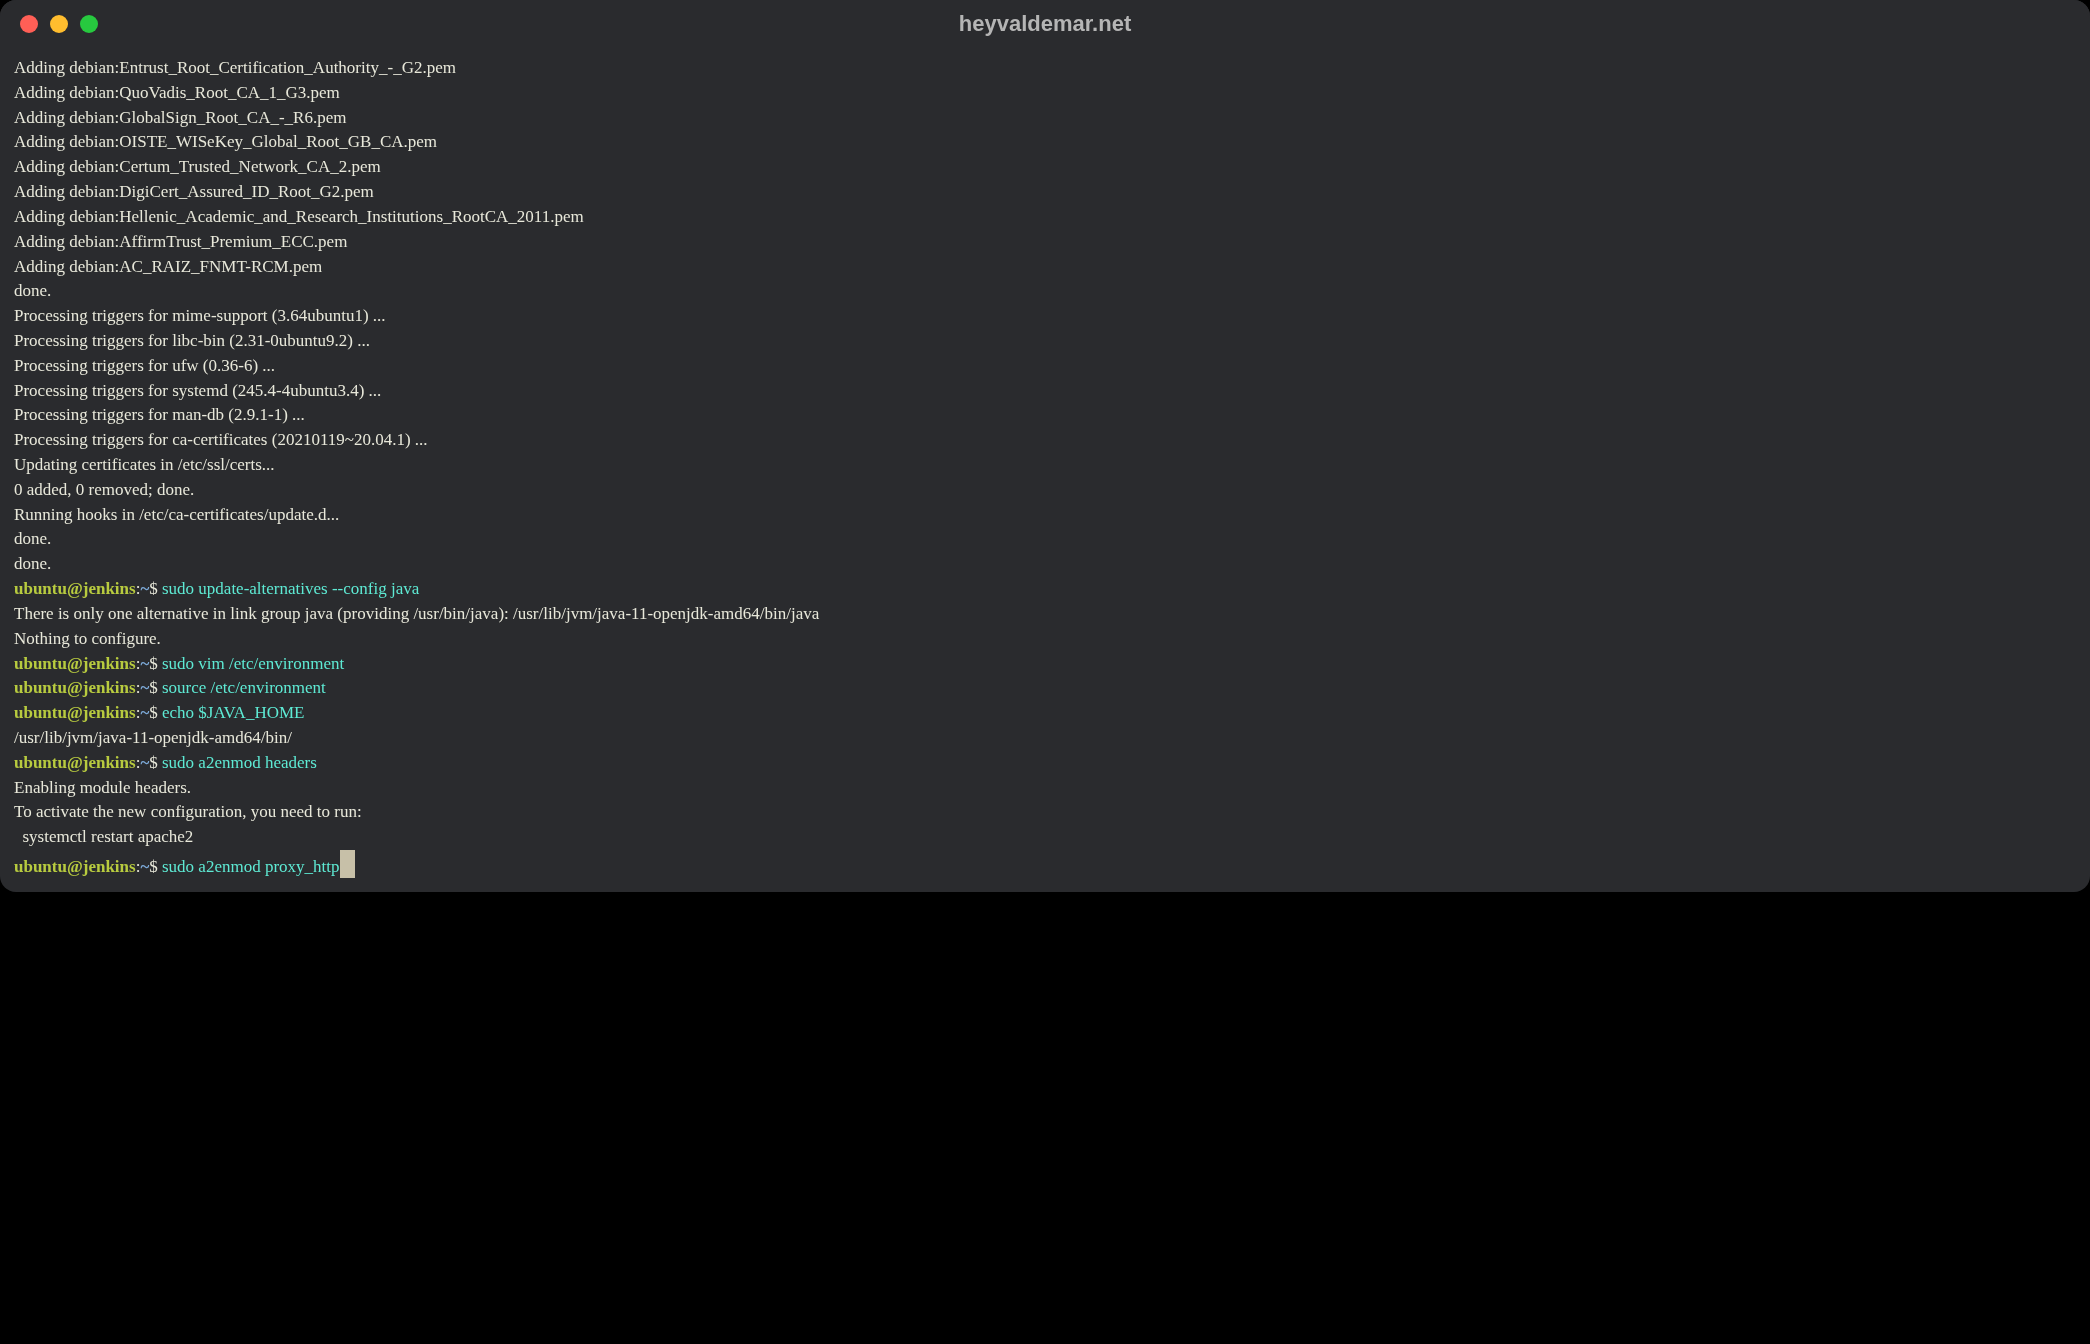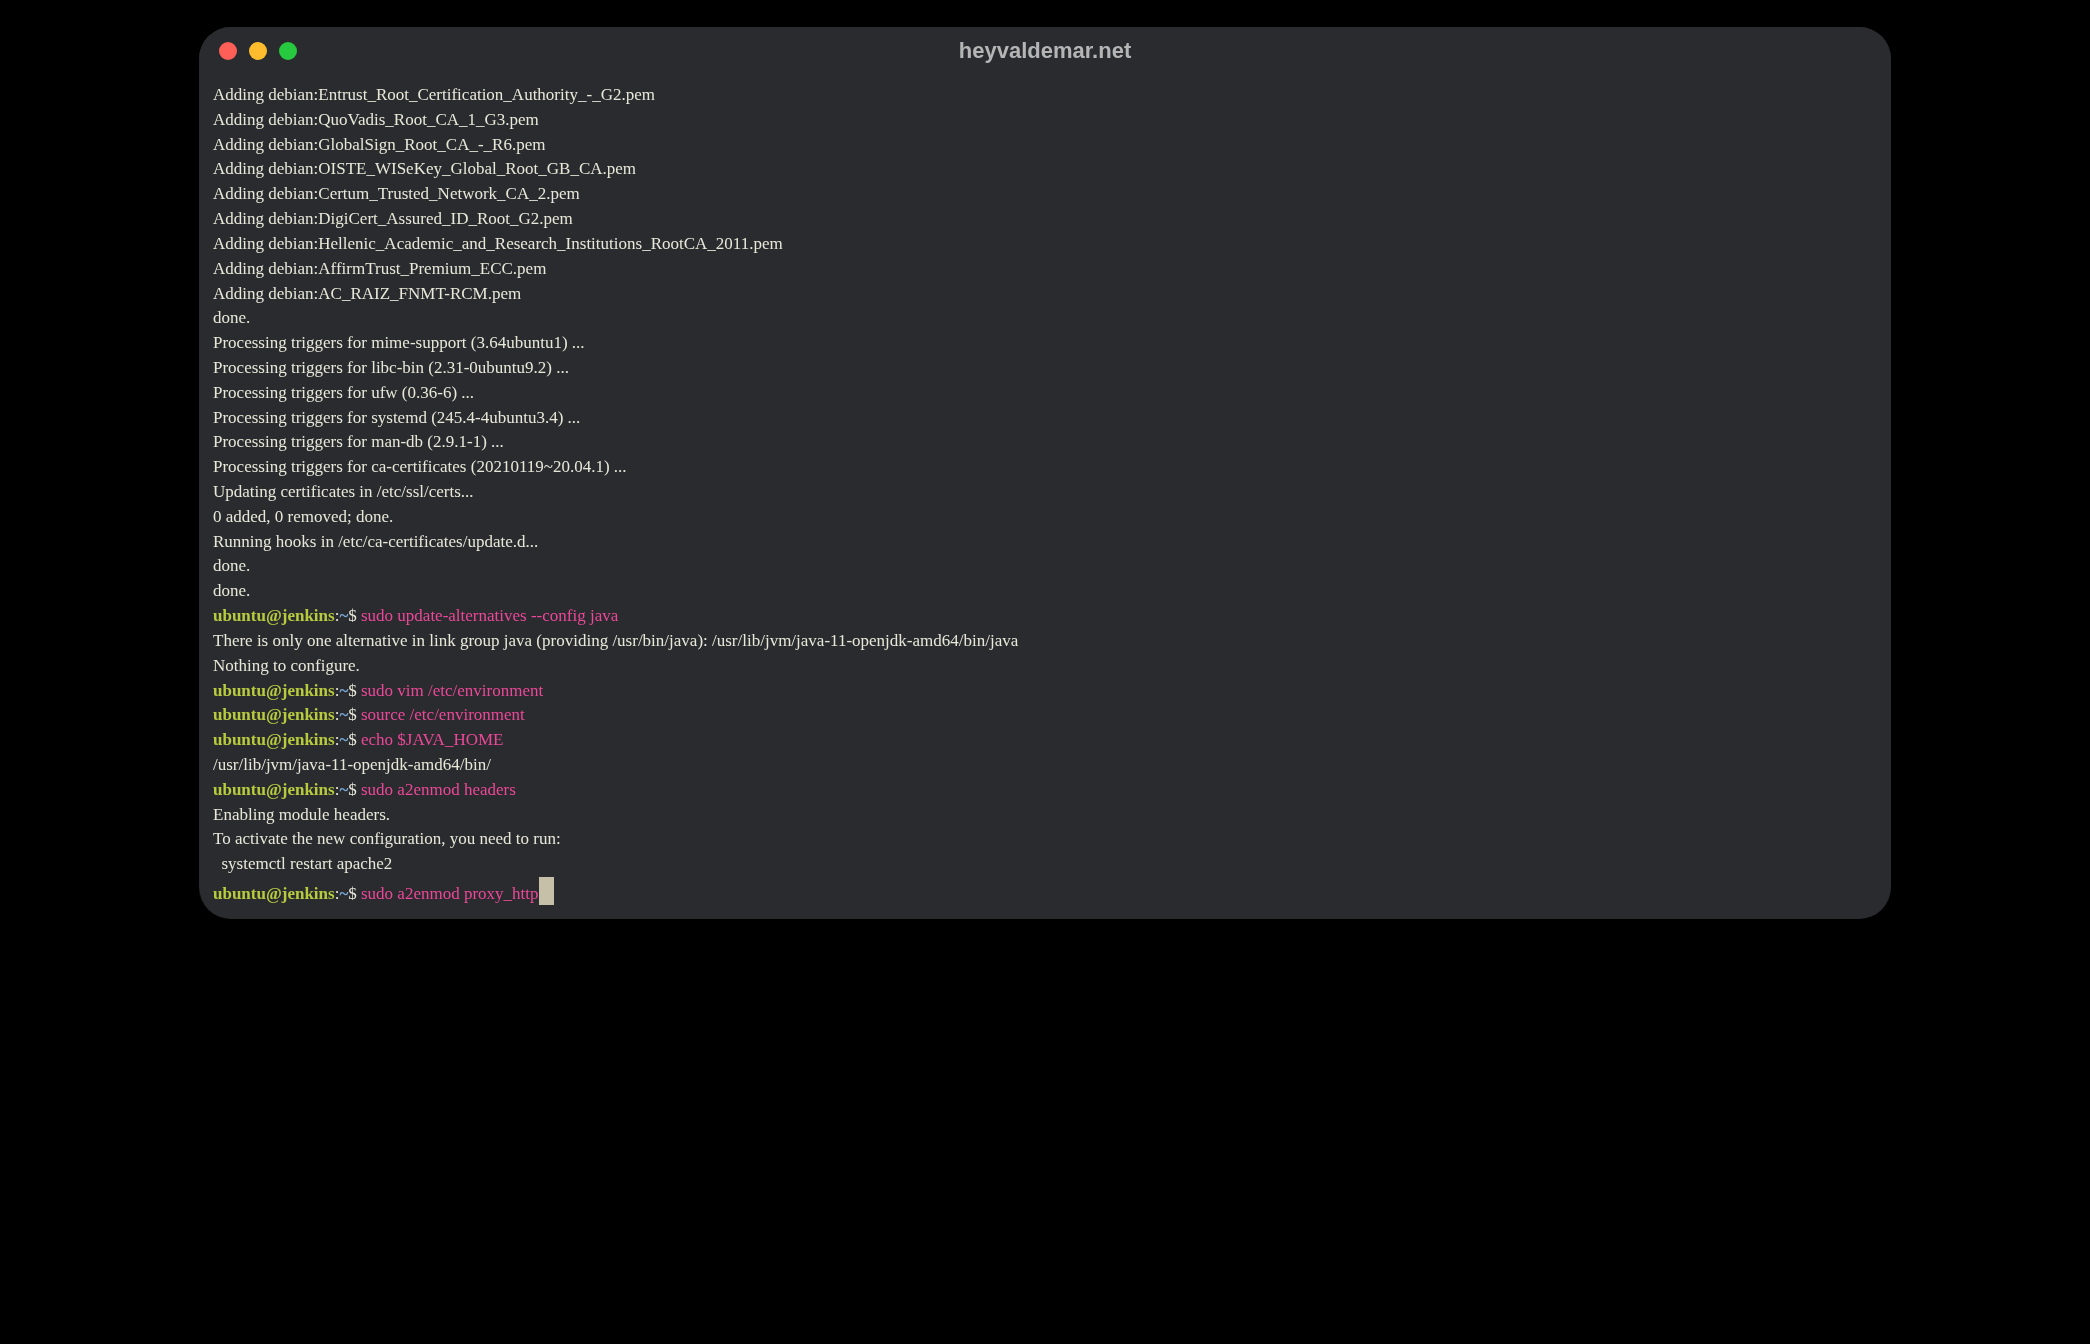--- a/index.html
+++ b/index.html
@@ -10,26 +10,25 @@
     body {
       background: #000;
       display: flex;
       justify-content: center;
       align-items: flex-start;
       min-height: 100vh;
       padding: 0;
       font-family: "SF Mono", "Menlo", "Monaco", "Consolas", monospace;
     }
     .terminal-window {
-      width: 1692px;
+      width: 2090px;
       background: #2a2b2e;
-      border-radius: 32px;
+      border-radius: 16px;
       overflow: hidden;
       box-shadow: 0 20px 60px rgba(0,0,0,0.5);
-      margin-top: 27px;
     }
     .titlebar {
       height: 48px;
       background: #2a2b2e;
       display: flex;
       align-items: center;
       padding: 0 20px;
       position: relative;
     }
     .traffic-lights {
@@ -75,21 +74,21 @@
       color: #e8e8da;
     }
     .prompt-path {
       color: #7ca8d6;
       font-weight: bold;
     }
     .prompt-dollar {
       color: #e8e8da;
     }
     .cmd {
-      color: #ec4899;
+      color: #5eead4;
     }
     .cursor {
       display: inline-block;
       width: 15px;
       height: 28px;
       background: #c7c0a8;
       vertical-align: text-bottom;
       margin-bottom: -2px;
     }
   </style>

